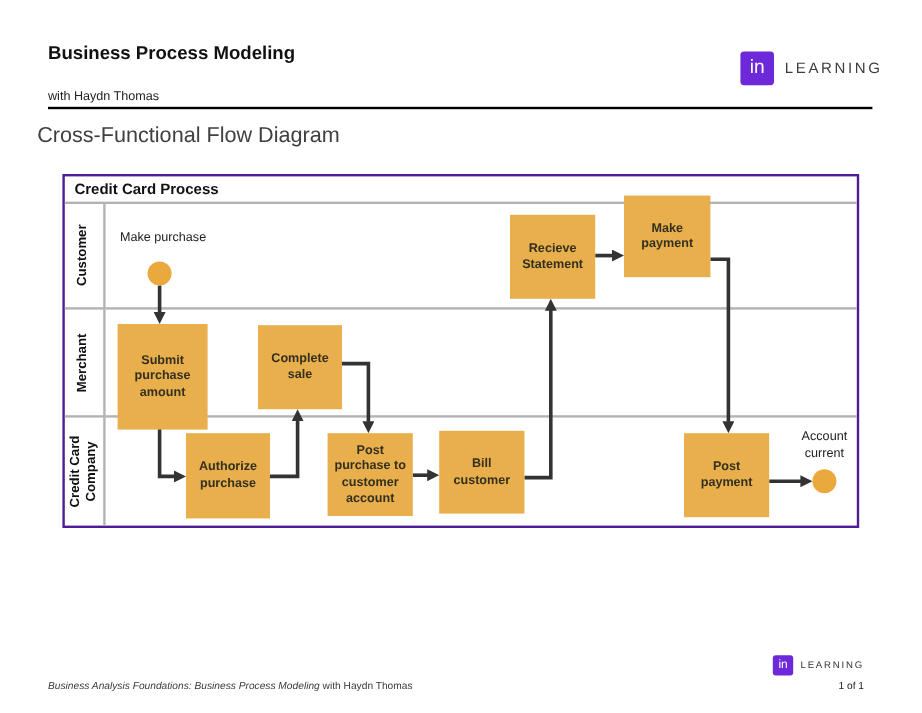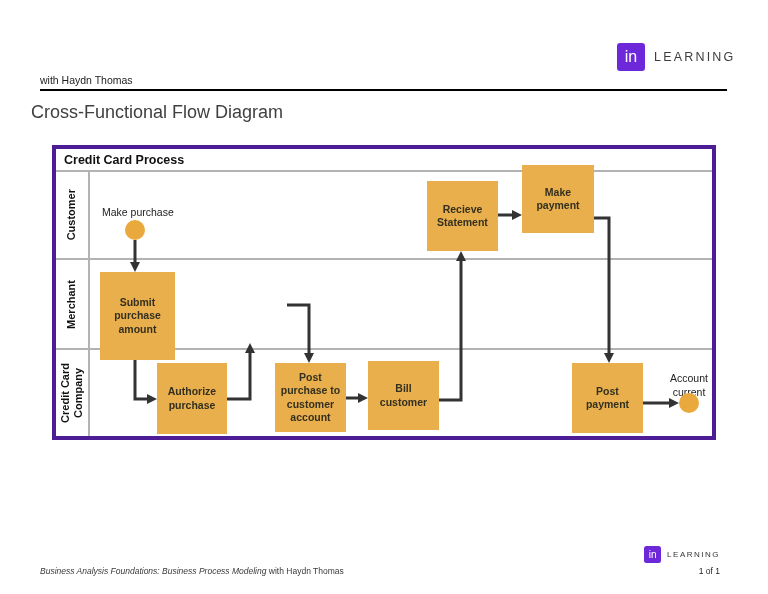--- a/index.html
+++ b/index.html
@@ -20,21 +20,21 @@
   .li-badge {
     display:flex; align-items:center; justify-content:center;
     background:#6d28d9; color:#fff; font-weight:normal; border-radius:3px;
   }
   .header-brand .li-badge { width:28px; height:28px; font-size:16px; }
   .header-brand .wordmark { margin-left:9px; font-size:12.5px; letter-spacing:2.2px; color:#3d3d3d; }
 
   
   .diagram {
     position:absolute; left:52px; top:145px; width:664px; height:295px;
-    border:4px solid #4c1d95; background:#fff;
+    border:2px solid #4c1d95; background:#fff;
   }
   .diagram-title {
     height:23px; border-bottom:2px solid #b3b3b3;
     font-size:12.5px; font-weight:bold; color:#111; padding:4px 0 0 8px;
   }
   .lanes {
     position:absolute; left:0; top:23px; right:0; bottom:0;
     display:grid; grid-template-columns:34px 1fr; grid-template-rows:88px 90px auto;
   }
   .lane-label { border-right:2px solid #b3b3b3; display:flex; align-items:center; justify-content:center; }
@@ -46,35 +46,36 @@
   }
 
   .connectors { position:absolute; left:0; top:0; }
 
   .node {
     position:absolute; background:#e9af4c; color:#33301f;
     display:flex; align-items:center; justify-content:center; text-align:center;
     font-size:10.5px; line-height:1.25; white-space:pre-line;font-weight:bold;
   }
   .terminator { position:absolute; width:20px; height:20px; border-radius:50%; background:#eaa93c; }
-  .float-label { position:absolute; font-size:10.5px; color:#222; white-space:pre-line; line-height:1.3;margin-top:12px; }
+  .float-label { position:absolute; font-size:10.5px; color:#222; white-space:pre-line; line-height:1.3; }
 
   
   .footer-ref { position:absolute; left:40px; top:566px; font-size:8.5px; color:#3a3a3a; }
   .footer-ref .ref-italic { font-style:italic; }
   .footer-brand { position:absolute; right:48px; top:546px; display:flex; flex-direction:column; align-items:flex-end; }
   .footer-brand .row { display:flex; align-items:center; }
   .footer-brand .li-badge { width:17px; height:17px; font-size:10px; border-radius:2.5px; }
   .footer-brand .wordmark { margin-left:6px; font-size:8px; letter-spacing:1.5px; color:#333; }
   .footer-page { margin-top:3px; font-size:8.5px; color:#222; }
 </style>
 </head>
 <body>
 
 <div class="course-title">
+  <div>Business Process Modeling</div>
 </div>
 <div class="course-author">with Haydn Thomas</div>
 
 <div class="brand header-brand">
   <span class="li-badge">in</span>
   <span class="wordmark">LEARNING</span>
 </div>
 
 <div class="header-rule"></div>
 <div class="page-title">Cross-Functional Flow Diagram</div>
@@ -116,20 +117,22 @@
       <polyline points="587,254 614,254" marker-end="url(#arr)"></polyline>
     </g>
   </svg>
 
   <div class="float-label" style="left:46px; top:45px;">Make purchase</div>
   <div class="terminator" style="left:69px; top:71px;"></div>
 
   <div class="node" style="left:44px; top:123px; width:75px; height:88px;">Submit
 purchase
 amount</div>
+  <div class="node" style="left:161px; top:124px; width:70px; height:70px;">Complete
+sale</div>
   <div class="node" style="left:101px; top:214px; width:70px; height:71px;">Authorize
 purchase</div>
   <div class="node" style="left:219px; top:214px; width:71px; height:69px;">Post
 purchase to
 customer
 account</div>
   <div class="node" style="left:312px; top:212px; width:71px; height:69px;">Bill
 customer</div>
   <div class="node" style="left:371px; top:32px; width:71px; height:70px;">Recieve
 Statement</div>

